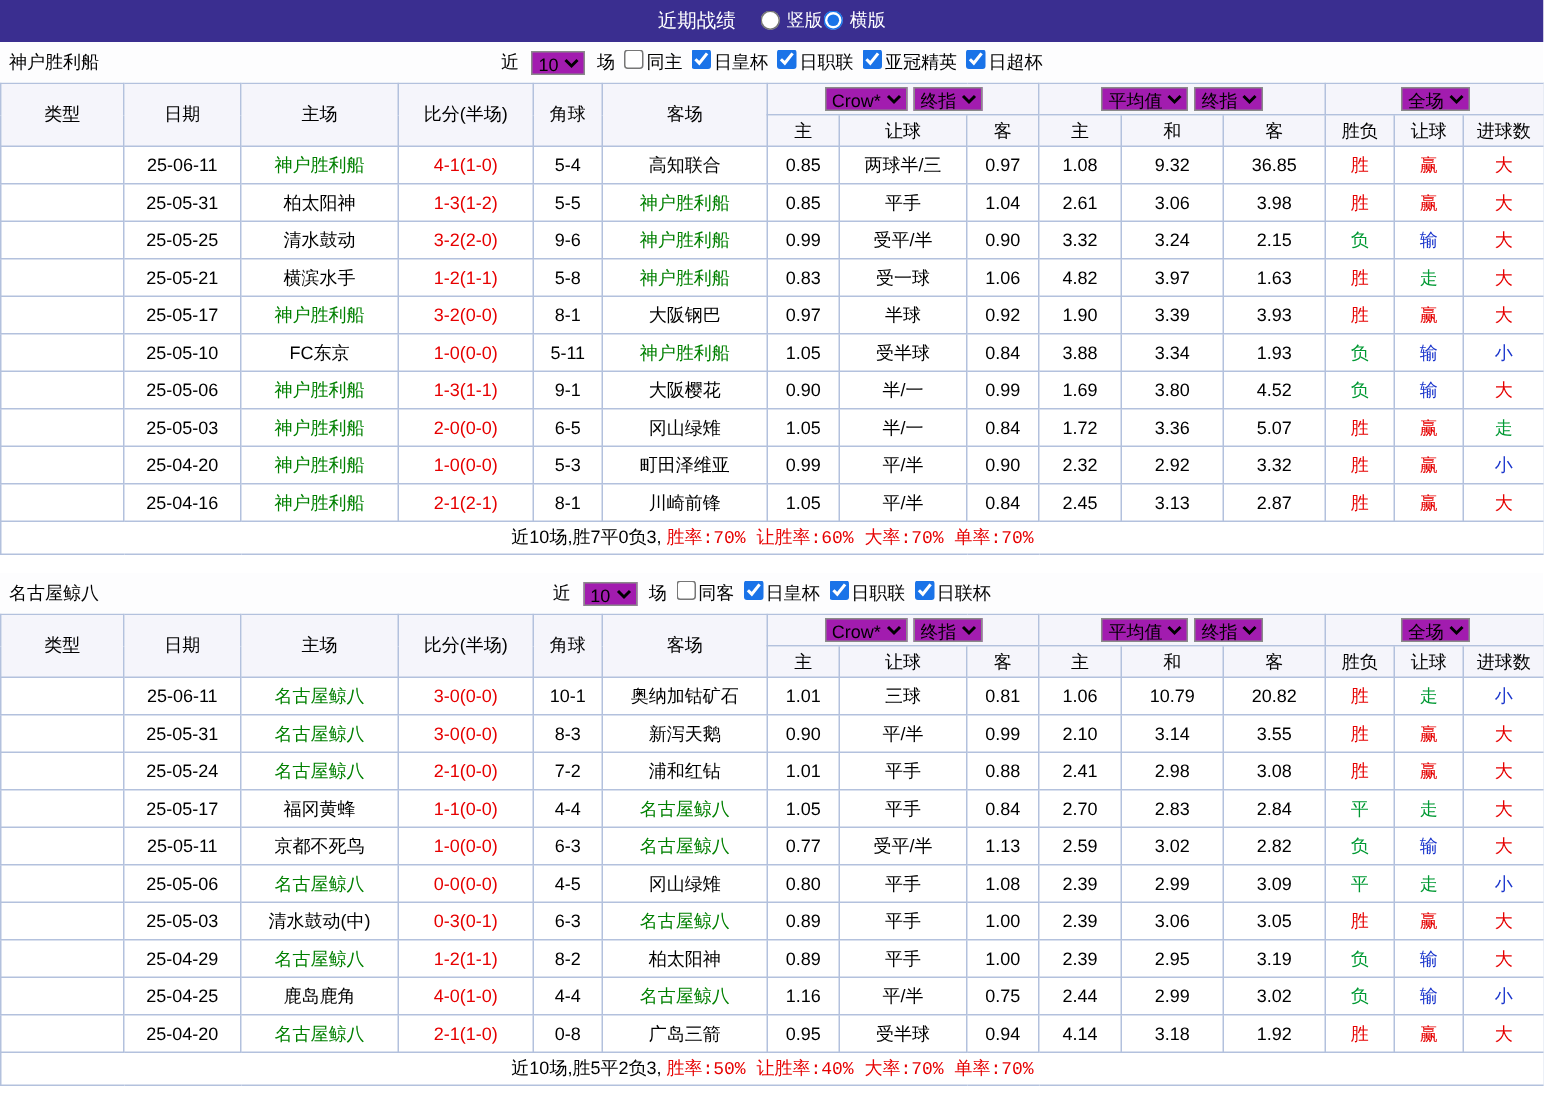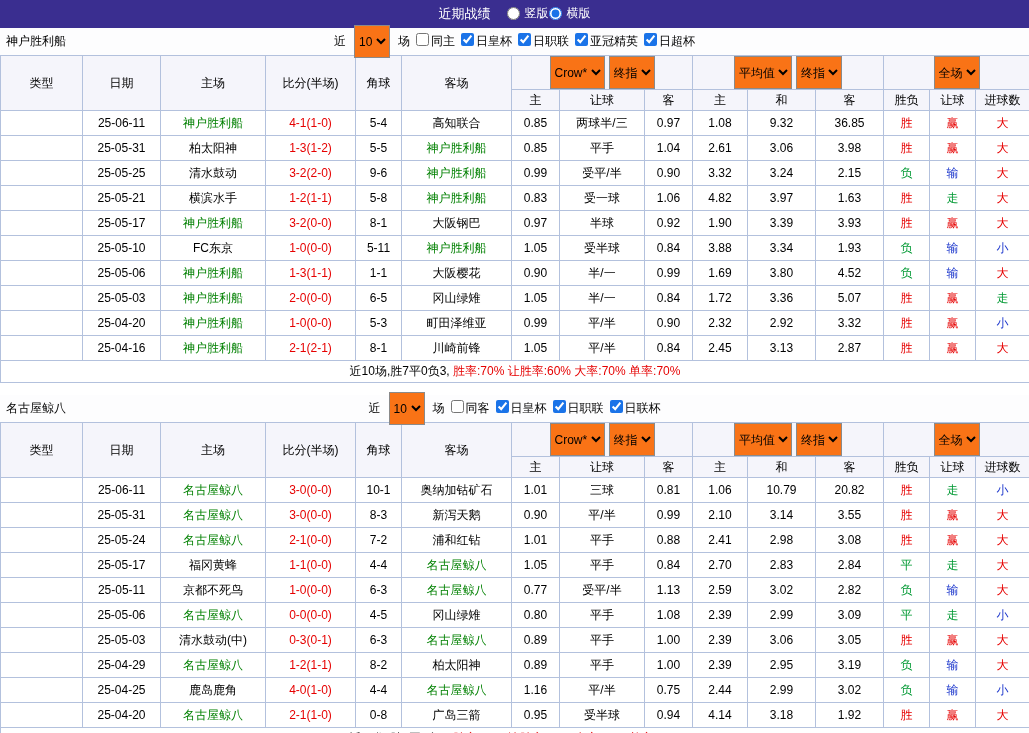--- a/index.html
+++ b/index.html
@@ -32,44 +32,44 @@
     display: flex;
     align-items: center;
     justify-content: center;
     background: #fdfdfe;
   }
   .team-title { position: absolute; left: 6px; color: #000; }
   .filters { display: flex; align-items: center; gap: 6px; }
   .filters label { display: inline-flex; align-items: flex-start; cursor: pointer; }
   select {
     font-size: 12px;
-    height: 33px;
+    height: 16px;
     margin: 0 2px;
     border: 1px solid #8a8a8a;
-    background: #f97316;
+    background: #a21caf;
   }
   table.stats {
     width: 1029px;
     border-collapse: collapse;
     table-layout: fixed;
   }
   .stats th, .stats td {
     border: 1px solid #b3c1dd;
     text-align: center;
     padding: 0 2px;
     overflow: hidden;
     white-space: nowrap;
   }
   .stats thead th { background: #f5f5fb; font-weight: normal; height: 21px; }
   .stats tbody td { height: 25px; background: #fff; }
   td.type { background: #009933; color: #fff; }
   td.sel-team { color: #008000; }
   td.score { color: #e60000; }
   .stats tfoot td { height: 22px; background: #fff; }
-  .sum-stats { color: #e60000; }
+  .sum-stats { color: #e60000; font-family: Liberation Mono, monospace; }
   section + section { margin-top: 12px; }
 </style>
 </head>
 <body>
 
 <div class="topbar">
   <span class="title">近期战绩</span>
   <span class="radios"><label>
         <input type="radio" name="layout" style="">
         <span>竖版</span>
@@ -251,21 +251,21 @@
           <td>1.93</td>
           <td style="color: rgb(0, 153, 51);">负</td>
           <td style="color: rgb(26, 53, 204);">输</td>
           <td style="color: rgb(26, 53, 204);">小</td>
         </tr>
         <tr>
           <td class="type">日职联</td>
           <td>25-05-06</td>
           <td class="sel-team">神户胜利船</td>
           <td class="score">1-3(1-1)</td>
-          <td>1-1</td>
+          <td>9-1</td>
           <td>大阪樱花</td>
           <td>0.90</td>
           <td>半/一</td>
           <td>0.99</td>
           <td>1.69</td>
           <td>3.80</td>
           <td>4.52</td>
           <td style="color: rgb(0, 153, 51);">负</td>
           <td style="color: rgb(26, 53, 204);">输</td>
           <td style="color: rgb(230, 0, 0);">大</td>

